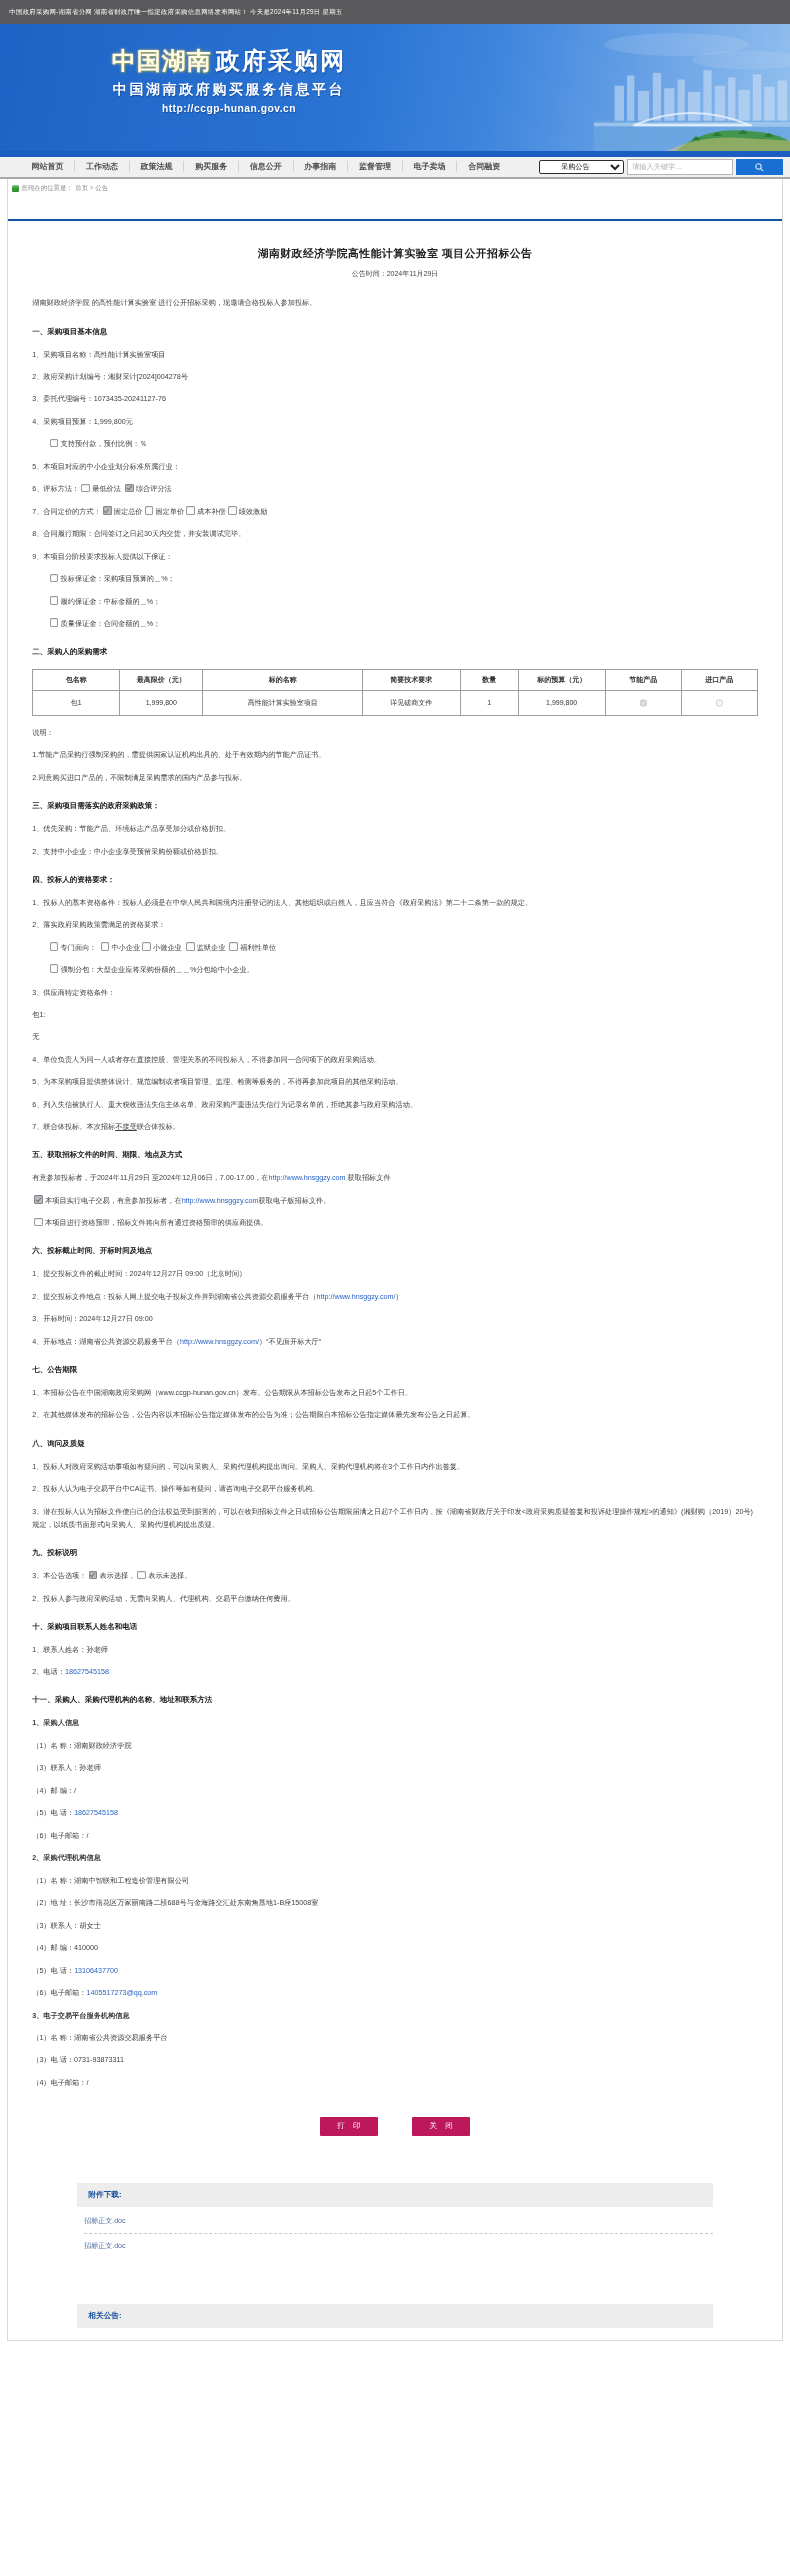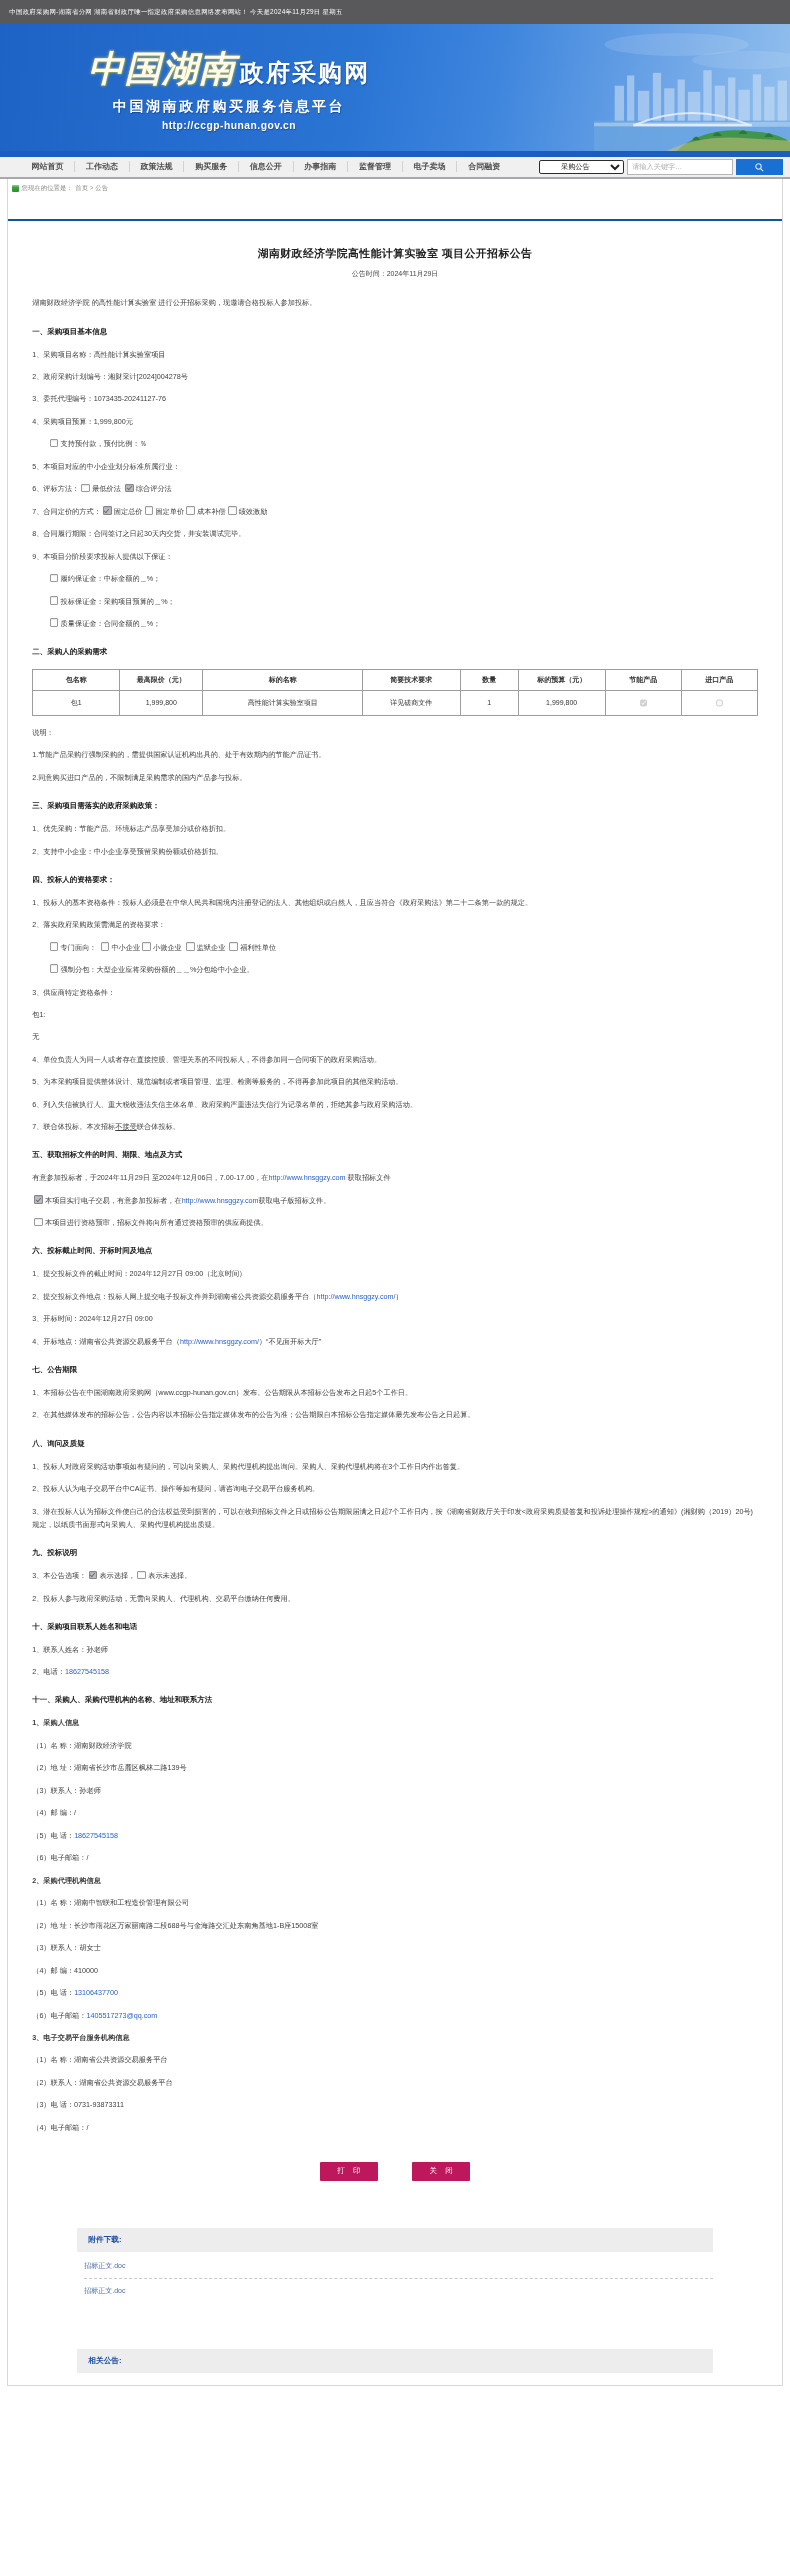--- a/index.html
+++ b/index.html
@@ -4,21 +4,21 @@
 <style>
   html,body{margin:0;padding:0;background:#fff;}
   body{width:790px;font-family:"Liberation Sans","DejaVu Sans",sans-serif;color:#333;}
   
   .topbar{height:24px;background:#59595c;color:#fff;font-size:6.4px;display:flex;align-items:center;padding-left:9.3px;box-sizing:border-box;letter-spacing:0.3px;}
   
   .banner{position:relative;height:127px;overflow:hidden;background:linear-gradient(100deg,#1d63c5 0%,#2a74d4 45%,#3d85dd 62%,#6ba3e6 82%,#93c0ee 100%);}
   .banner-art{position:absolute;right:0;top:0;height:127px;width:330px;}
   .logo-wrap{position:absolute;left:77px;top:20.6px;width:304px;text-align:center;color:#fff;}
   .logo-line1{white-space:nowrap;}
-  .logo-cn{font-size:36px;font-weight:bold;font-style:italic;letter-spacing:1px;color:#fffbe8;text-shadow:0 0 3.1px rgba(255,205,70,.85),1px 1px 0.5px rgba(80,150,60,.55);}
+  .logo-cn{font-size:24px;font-weight:bold;letter-spacing:1px;color:#fffbe8;text-shadow:0 0 3.1px rgba(255,205,70,.85),1px 1px 0.5px rgba(80,150,60,.55);}
   .logo-rest{font-size:24px;font-weight:900;letter-spacing:2.1px;margin-left:4.1px;text-shadow:0.5px 1px 1.5px rgba(0,40,100,.55);}
   .logo-sub{font-size:14px;font-weight:bold;letter-spacing:2.6px;margin-top:4.1px;text-shadow:0.5px 1px 1px rgba(0,40,100,.5);}
   .logo-url{font-size:10.3px;font-weight:bold;letter-spacing:0.5px;margin-top:4.6px;text-shadow:0.5px 1px 1px rgba(0,40,100,.5);}
   .banner-strip{height:6.2px;background:#1b5ec2;}
   
   .nav{height:21.6px;background:#f0f0f0;display:flex;align-items:center;padding:0 7.2px 0 20.6px;border-bottom:2.1px solid #a9a9ad;box-sizing:border-box;}
   .nav-items{display:flex;align-items:center;}
   .nav-item{font-size:8px;font-weight:bold;color:#4f4f4f;padding:0 10.8px;border-right:0.5px solid #d2d2d2;cursor:pointer;white-space:nowrap;}
   .nav-item:last-child{border-right:none;}
   .search{margin-left:auto;display:flex;align-items:center;}
@@ -145,22 +145,22 @@
         <p class="line"><span>1、采购项目名称：高性能计算实验室项目</span></p>
         <p class="line"><span>2、政府采购计划编号：湘财采计[2024]004278号</span></p>
         <p class="line"><span>3、委托代理编号：1073435-20241127-76</span></p>
         <p class="line"><span>4、采购项目预算：1,999,800元</span></p>
         <p class="line ind"><span class="cb"></span><span>支持预付款，预付比例：％</span></p>
         <p class="line"><span>5、本项目对应的中小企业划分标准所属行业：</span></p>
         <p class="line"><span>6、评标方法：</span><span class="cb"></span><span>最低价法 </span><span class="cb f"></span><span>综合评分法</span></p>
         <p class="line"><span>7、合同定价的方式：</span><span class="cb f"></span><span>固定总价</span><span class="cb"></span><span>固定单价</span><span class="cb"></span><span>成本补偿</span><span class="cb"></span><span>绩效激励</span></p>
         <p class="line"><span>8、合同履行期限：合同签订之日起30天内交货，并安装调试完毕。</span></p>
         <p class="line"><span>9、本项目分阶段要求投标人提供以下保证：</span></p>
+        <p class="line ind"><span class="cb"></span><span>投标保证金：采购项目预算的＿%；</span></p>
         <p class="line ind"><span class="cb"></span><span>履约保证金：中标金额的＿%；</span></p>
-        <p class="line ind"><span class="cb"></span><span>投标保证金：采购项目预算的＿%；</span></p>
         <p class="line ind"><span class="cb"></span><span>质量保证金：合同金额的＿%；</span></p>
         <p class="line head"><span>二、采购人的采购需求</span></p>
         <table class="req">
           <colgroup>
             <col style="width: 12%;">
             <col style="width: 11.5%;">
             <col style="width: 22%;">
             <col style="width: 13.5%;">
             <col style="width: 8%;">
             <col style="width: 12%;">
@@ -228,35 +228,33 @@
         <p class="line"><span>3、潜在投标人认为招标文件使自己的合法权益受到损害的，可以在收到招标文件之日或招标公告期限届满之日起7个工作日内，按《湖南省财政厅关于印发&lt;政府采购质疑答复和投诉处理操作规程&gt;的通知》(湘财购（2019）20号)规定，以纸质书面形式向采购人、采购代理机构提出质疑。</span></p>
         <p class="line head"><span>九、投标说明</span></p>
         <p class="line"><span>3、本公告选项：</span><span class="cb f"></span><span>表示选择，</span><span class="cb"></span><span>表示未选择。</span></p>
         <p class="line"><span>2、投标人参与政府采购活动，无需向采购人、代理机构、交易平台缴纳任何费用。</span></p>
         <p class="line head"><span>十、采购项目联系人姓名和电话</span></p>
         <p class="line"><span>1、联系人姓名：孙老师</span></p>
         <p class="line"><span>2、电话：</span><a class="lnk" href="#">18627545158</a></p>
         <p class="line head"><span>十一、采购人、采购代理机构的名称、地址和联系方法</span></p>
         <p class="line bold"><span>1、采购人信息</span></p>
         <p class="line"><span>（1）名 称：湖南财政经济学院</span></p>
-        <p class="line"><span>（2）地 址：湖南省长沙市岳麓区枫林二路139号</span></p>
         <p class="line"><span>（3）联系人：孙老师</span></p>
         <p class="line"><span>（4）邮 编：/</span></p>
         <p class="line"><span>（5）电 话：</span><a class="lnk" href="#">18627545158</a></p>
         <p class="line"><span>（6）电子邮箱：/</span></p>
         <p class="line bold"><span>2、采购代理机构信息</span></p>
         <p class="line"><span>（1）名 称：湖南中智联和工程造价管理有限公司</span></p>
         <p class="line"><span>（2）地 址：长沙市雨花区万家丽南路二段688号与金海路交汇处东南角基地1-B座15008室</span></p>
         <p class="line"><span>（3）联系人：胡女士</span></p>
         <p class="line"><span>（4）邮 编：410000</span></p>
         <p class="line"><span>（5）电 话：</span><a class="lnk" href="#">13106437700</a></p>
         <p class="line"><span>（6）电子邮箱：</span><a class="lnk" href="#">1405517273@qq.com</a></p>
         <p class="line bold"><span>3、电子交易平台服务机构信息</span></p>
         <p class="line"><span>（1）名 称：湖南省公共资源交易服务平台</span></p>
-        <p class="line"><span>（2）联系人：湖南省公共资源交易服务平台</span></p>
         <p class="line"><span>（3）电 话：0731-93873311</span></p>
         <p class="line"><span>（4）电子邮箱：/</span></p>
       </div>
     <div class="btn-row">
       <button class="btn">打 印</button>
       <button class="btn">关 闭</button>
     </div>
   </div>
 
   <div class="attach">

